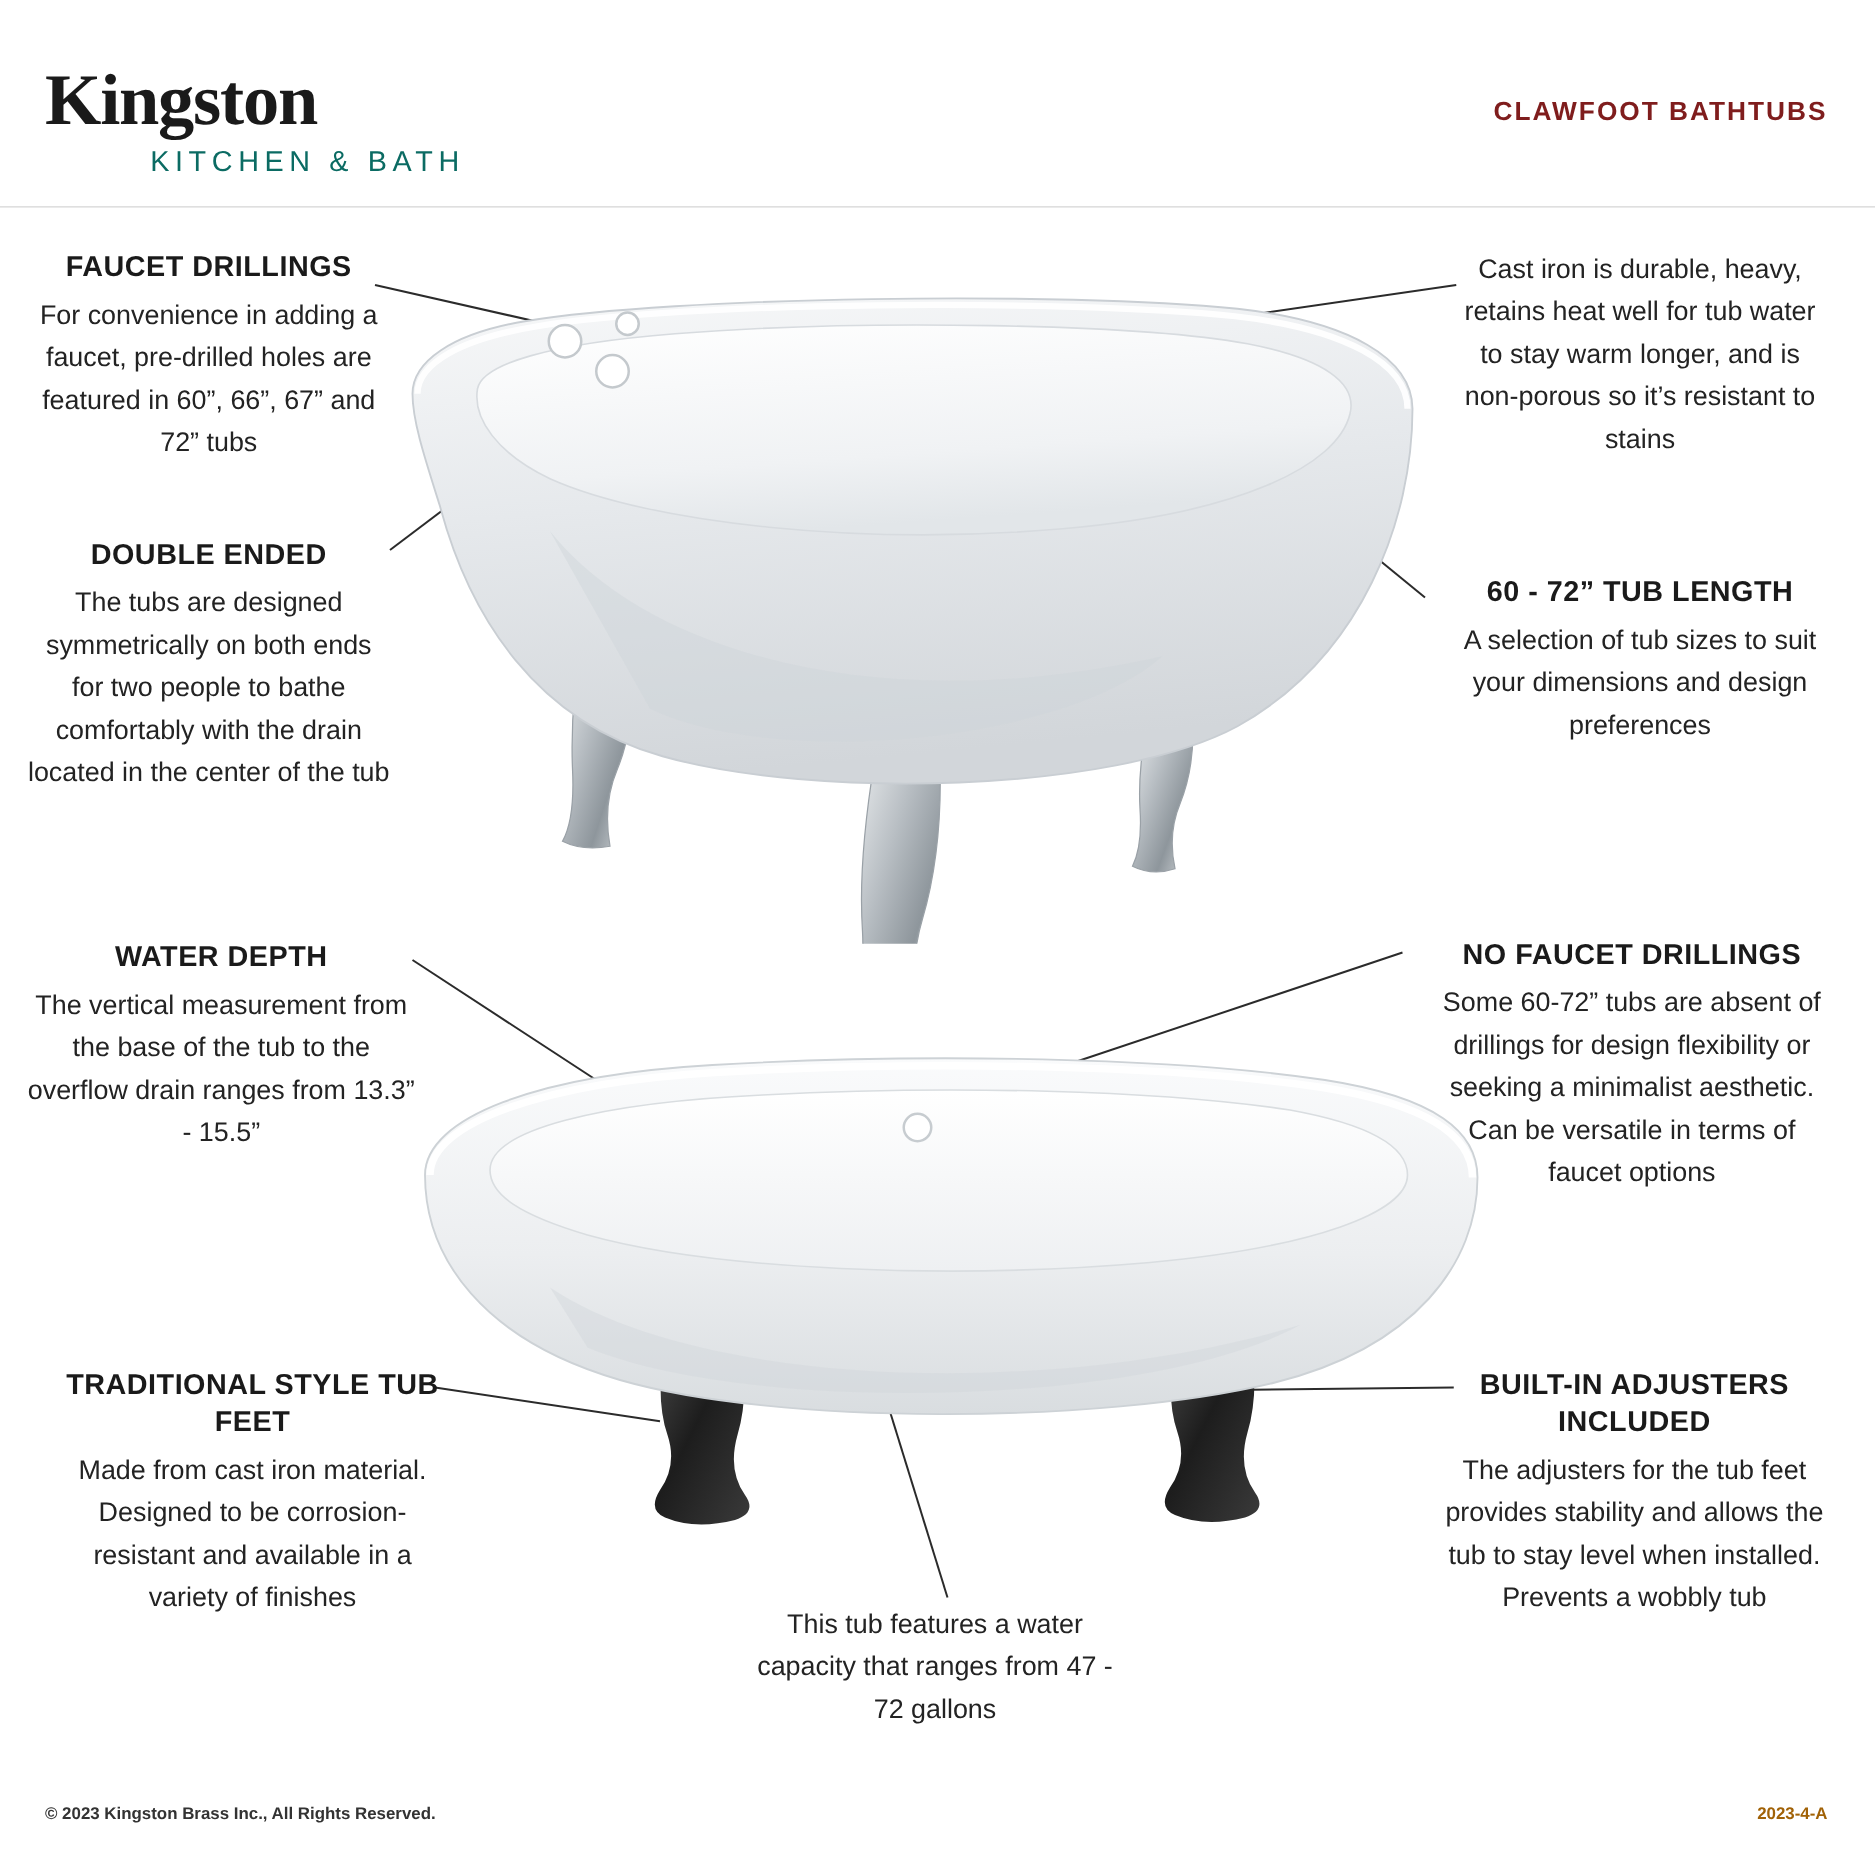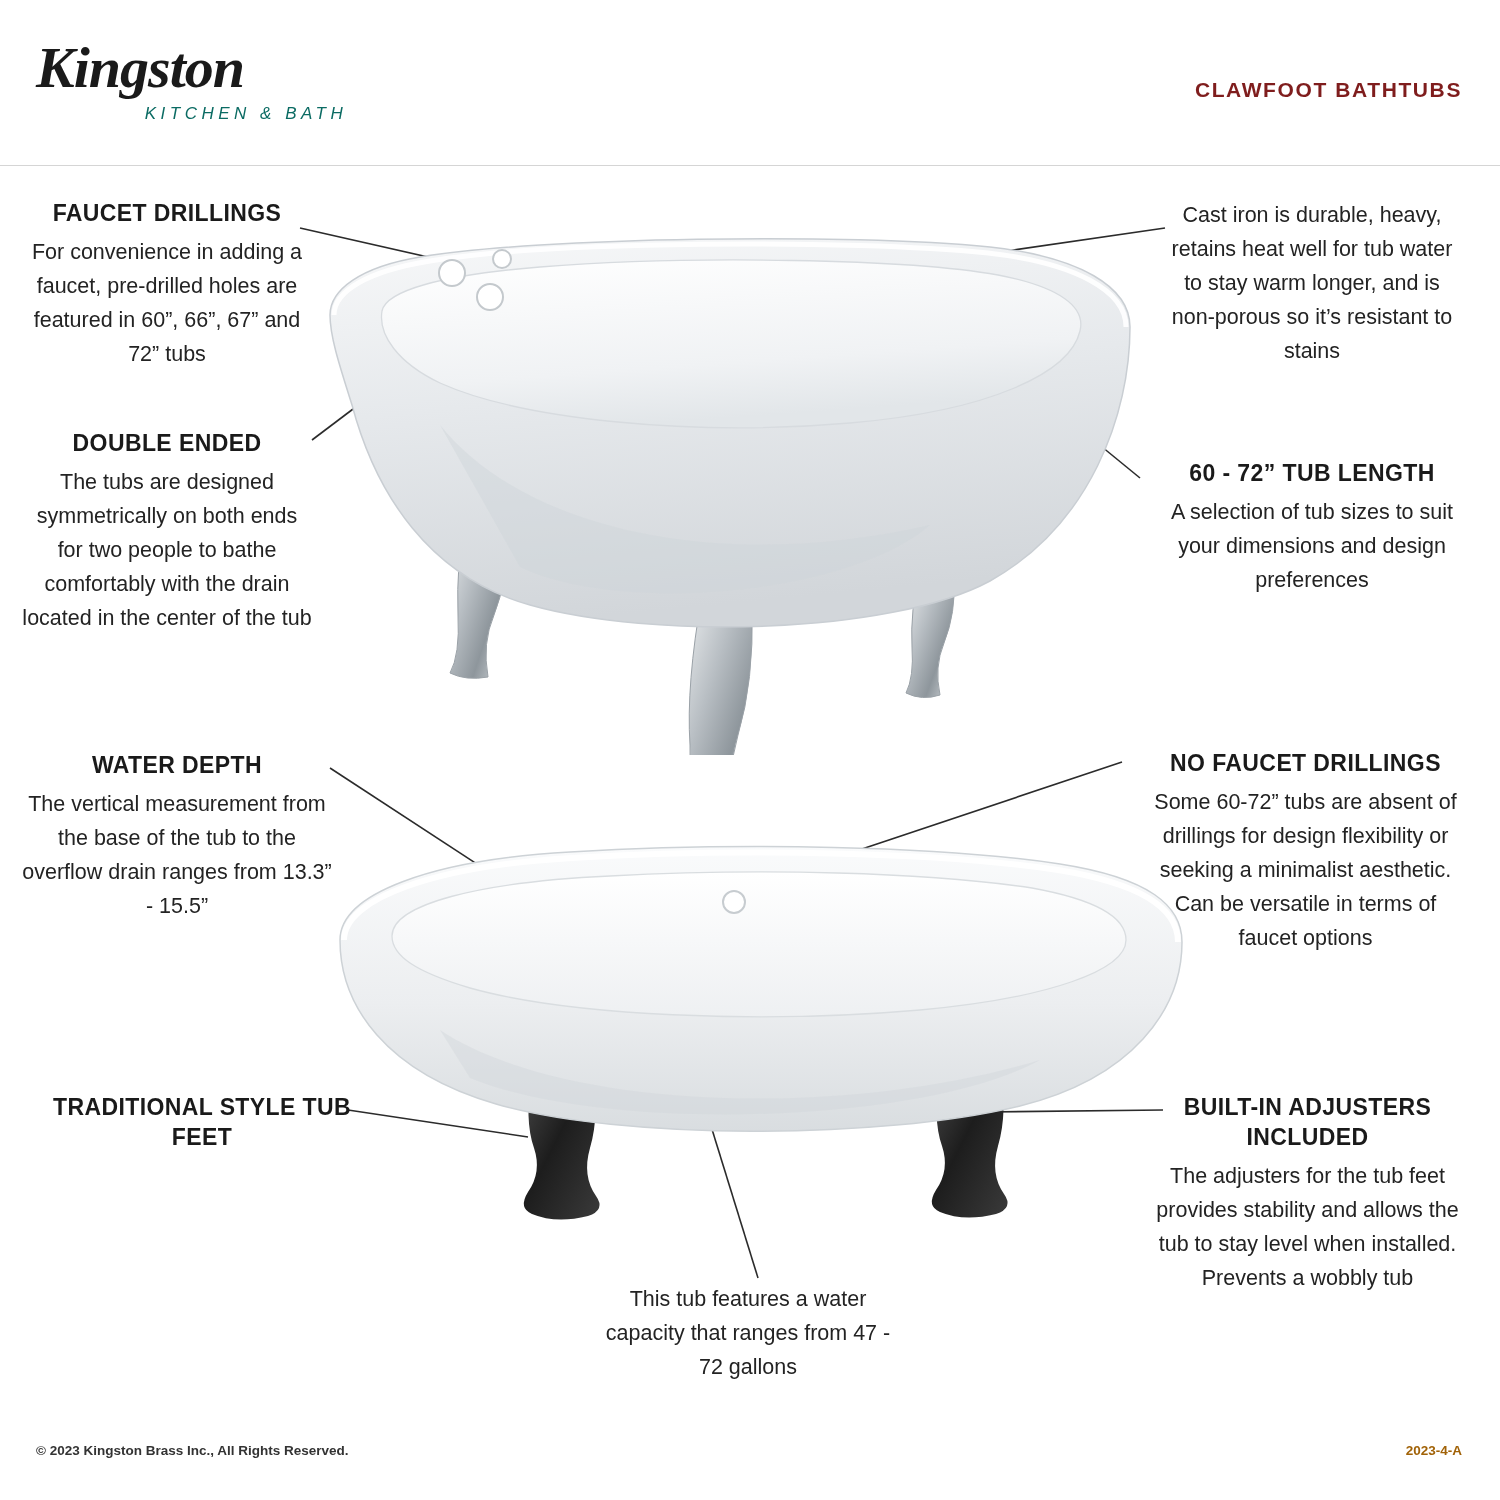--- a/index.html
+++ b/index.html
@@ -21,35 +21,34 @@
     position: absolute;
     left: 0; top: 0;
     width: 1500px;
     height: 166px;
     border-bottom: 1px solid #d5d5d5;
     box-sizing: border-box;
   }
   .brand {
     position: absolute;
     left: 36px;
-    top: 38px;
+    top: 50px;
     width: 440px;
-    font-style: italic;
   }
   .brand-name {
     font-family: "Liberation Serif", serif;
     font-weight: bold;
     font-size: 58px;
     letter-spacing: -1px;
     line-height: 60px;
     color: #1a1a1a;
   }
   .brand-sub {
     margin-top: 6px;
-    font-size: 17px;
+    font-size: 23px;
     letter-spacing: 4.5px;
     color: #0b6b63;
     text-align: center;
     width: 420px;
     font-family: "Liberation Sans", sans-serif;
   }
   .header-title {
     position: absolute;
     right: 38px;
     top: 78px;
@@ -257,20 +256,21 @@
   <div class="body">The vertical measurement from the base of the tub to the overflow drain ranges from 13.3” - 15.5”</div>
 </div>
 
 <div class="callout ta-center" style="left:1148px; top:748px; width:315px;">
   <div class="ttl">NO FAUCET DRILLINGS</div>
   <div class="body">Some 60-72” tubs are absent of drillings for design flexibility or seeking a minimalist aesthetic. Can be versatile in terms of faucet options</div>
 </div>
 
 <div class="callout ta-center" style="left:52px; top:1092px; width:300px;">
   <div class="ttl">TRADITIONAL STYLE TUB FEET</div>
+  <div class="body">Made from cast iron material. Designed to be corrosion-resistant and available in a variety of finishes</div>
 </div>
 
 <div class="callout ta-center" style="left:598px; top:1282px; width:300px;">
   <div class="body">This tub features a water capacity that ranges from 47 - 72 gallons</div>
 </div>
 
 <div class="callout ta-center" style="left:1155px; top:1092px; width:305px;">
   <div class="ttl">BUILT-IN ADJUSTERS INCLUDED</div>
   <div class="body">The adjusters for the tub feet provides stability and allows the tub to stay level when installed. Prevents a wobbly tub</div>
 </div>

